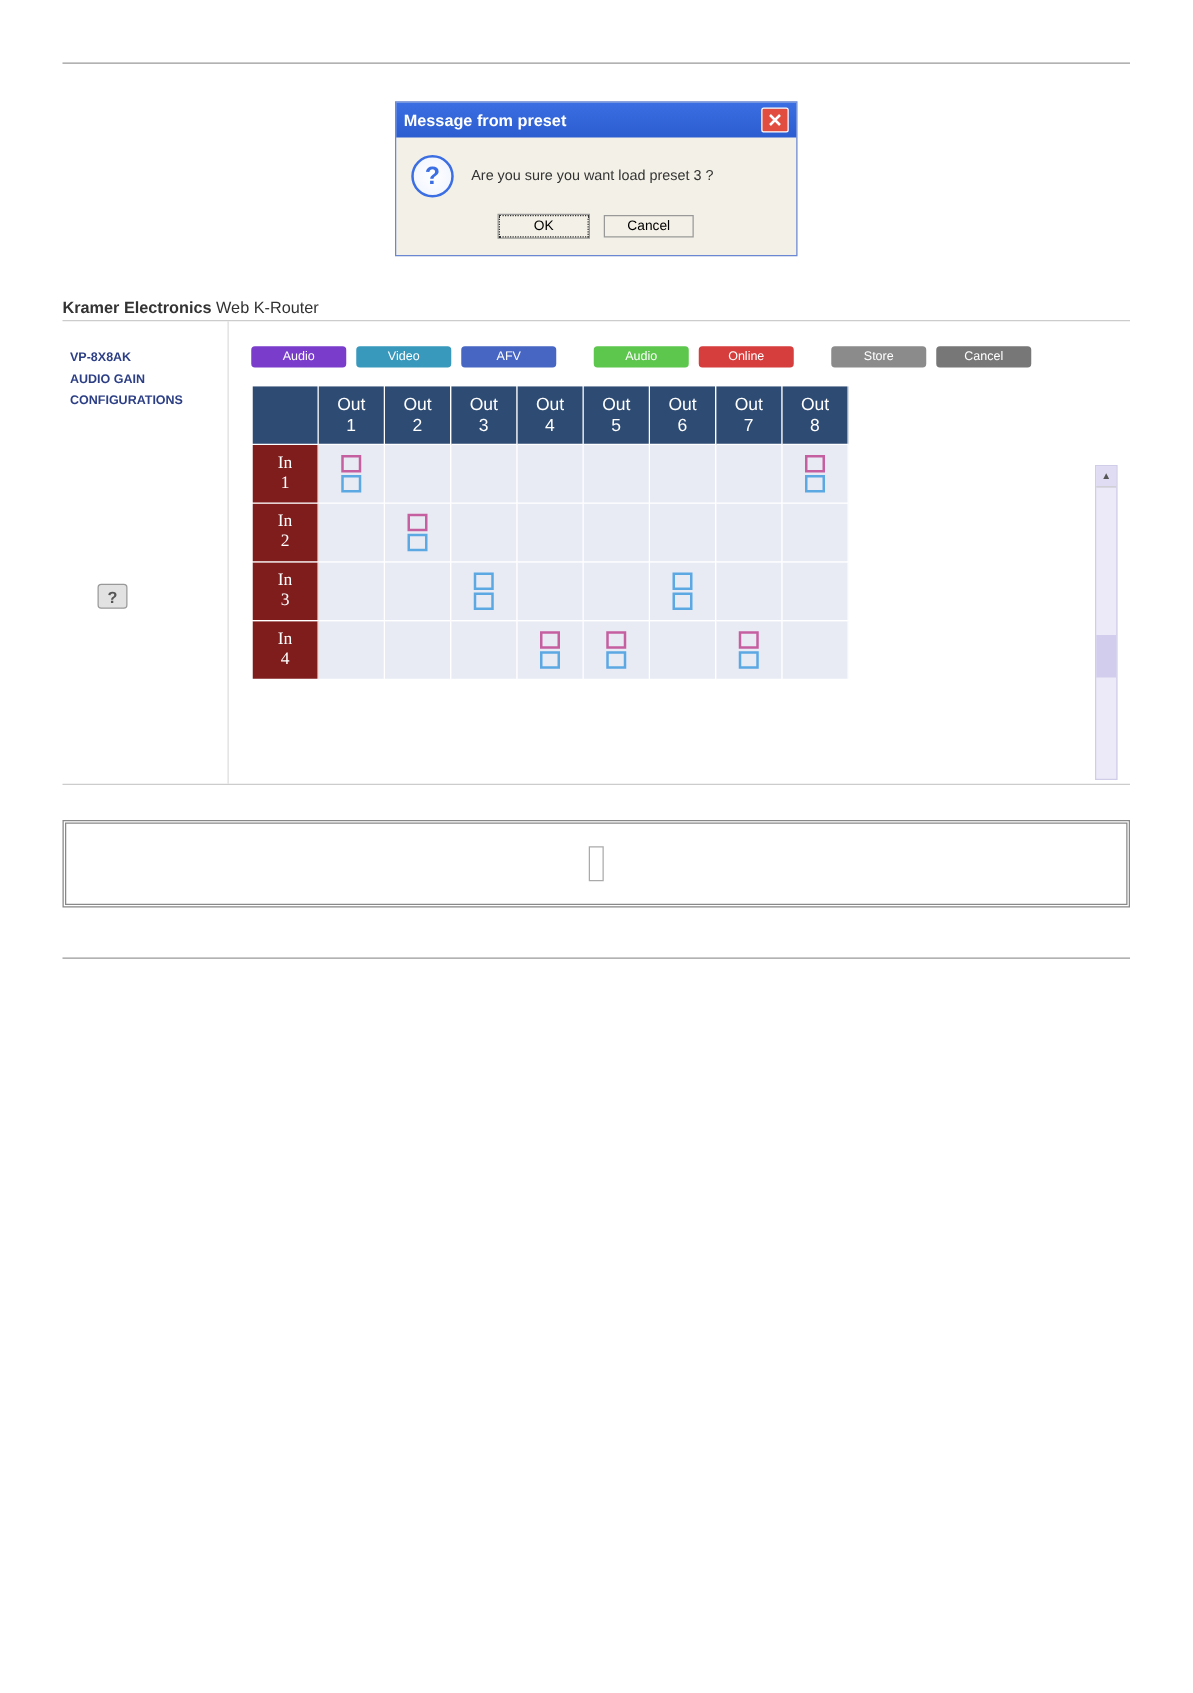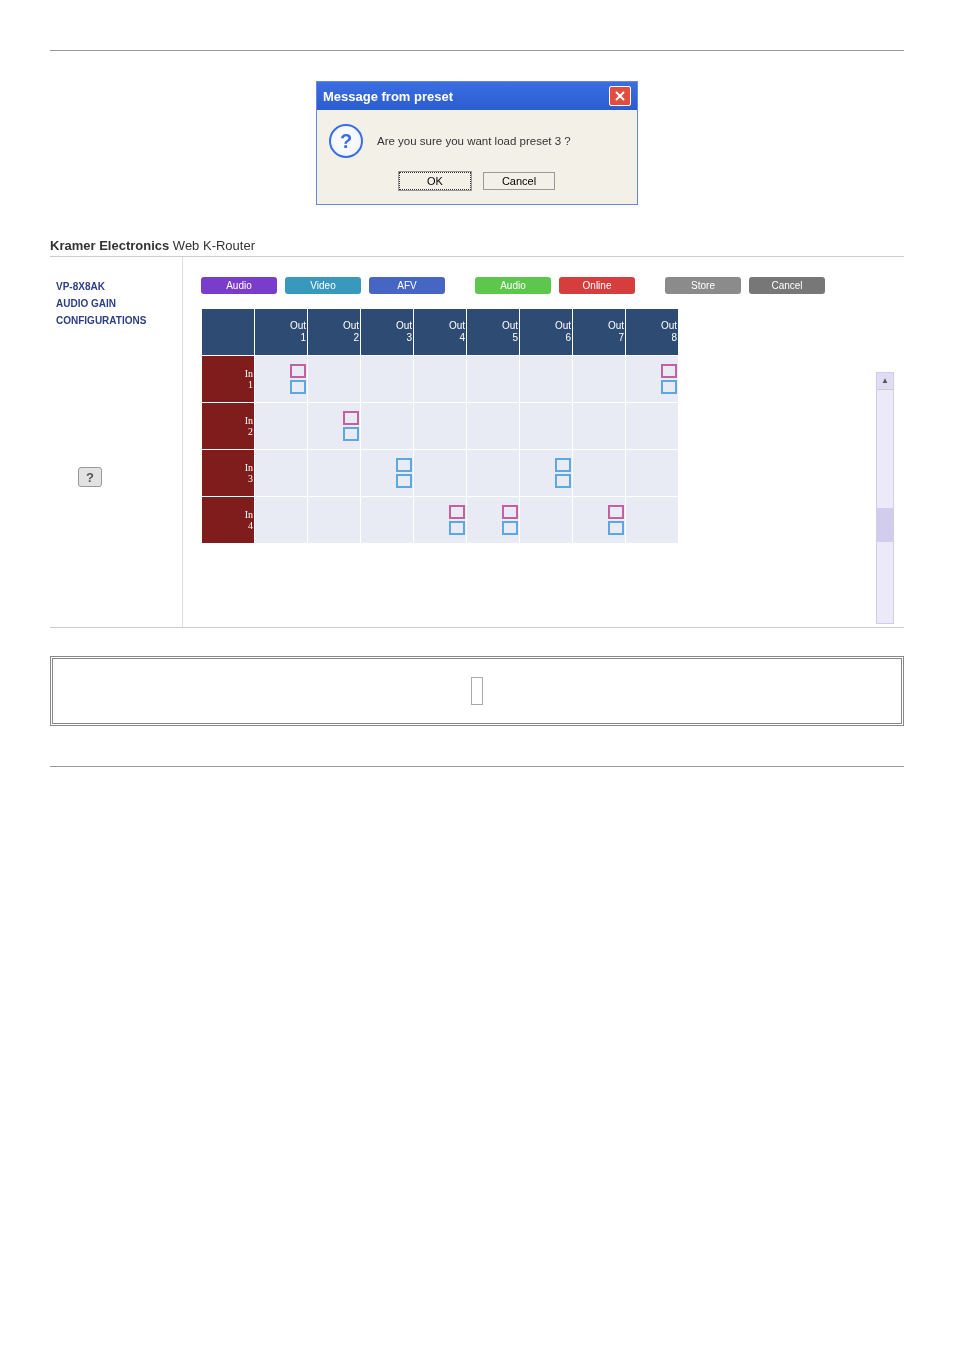--- a/index.html
+++ b/index.html
@@ -193,22 +193,22 @@
   position: relative;
 }
 .matrix {
   border-collapse: collapse;
 }
 .matrix th, .matrix td {
   border: 1px solid #fff;
   background: #E9EBF4;
   width: 50px;
   height: 44px;
-  text-align: right;
-  font-size: 10px;
+  text-align: center;
+  font-size: 14px;
 }
 .matrix th {
   background: #2E4B73;
   color: white;
   font-weight: normal;
   line-height: 1.2;
 }
 .matrix td.row-hdr {
   background: #7f1d1d;
   color: white;

